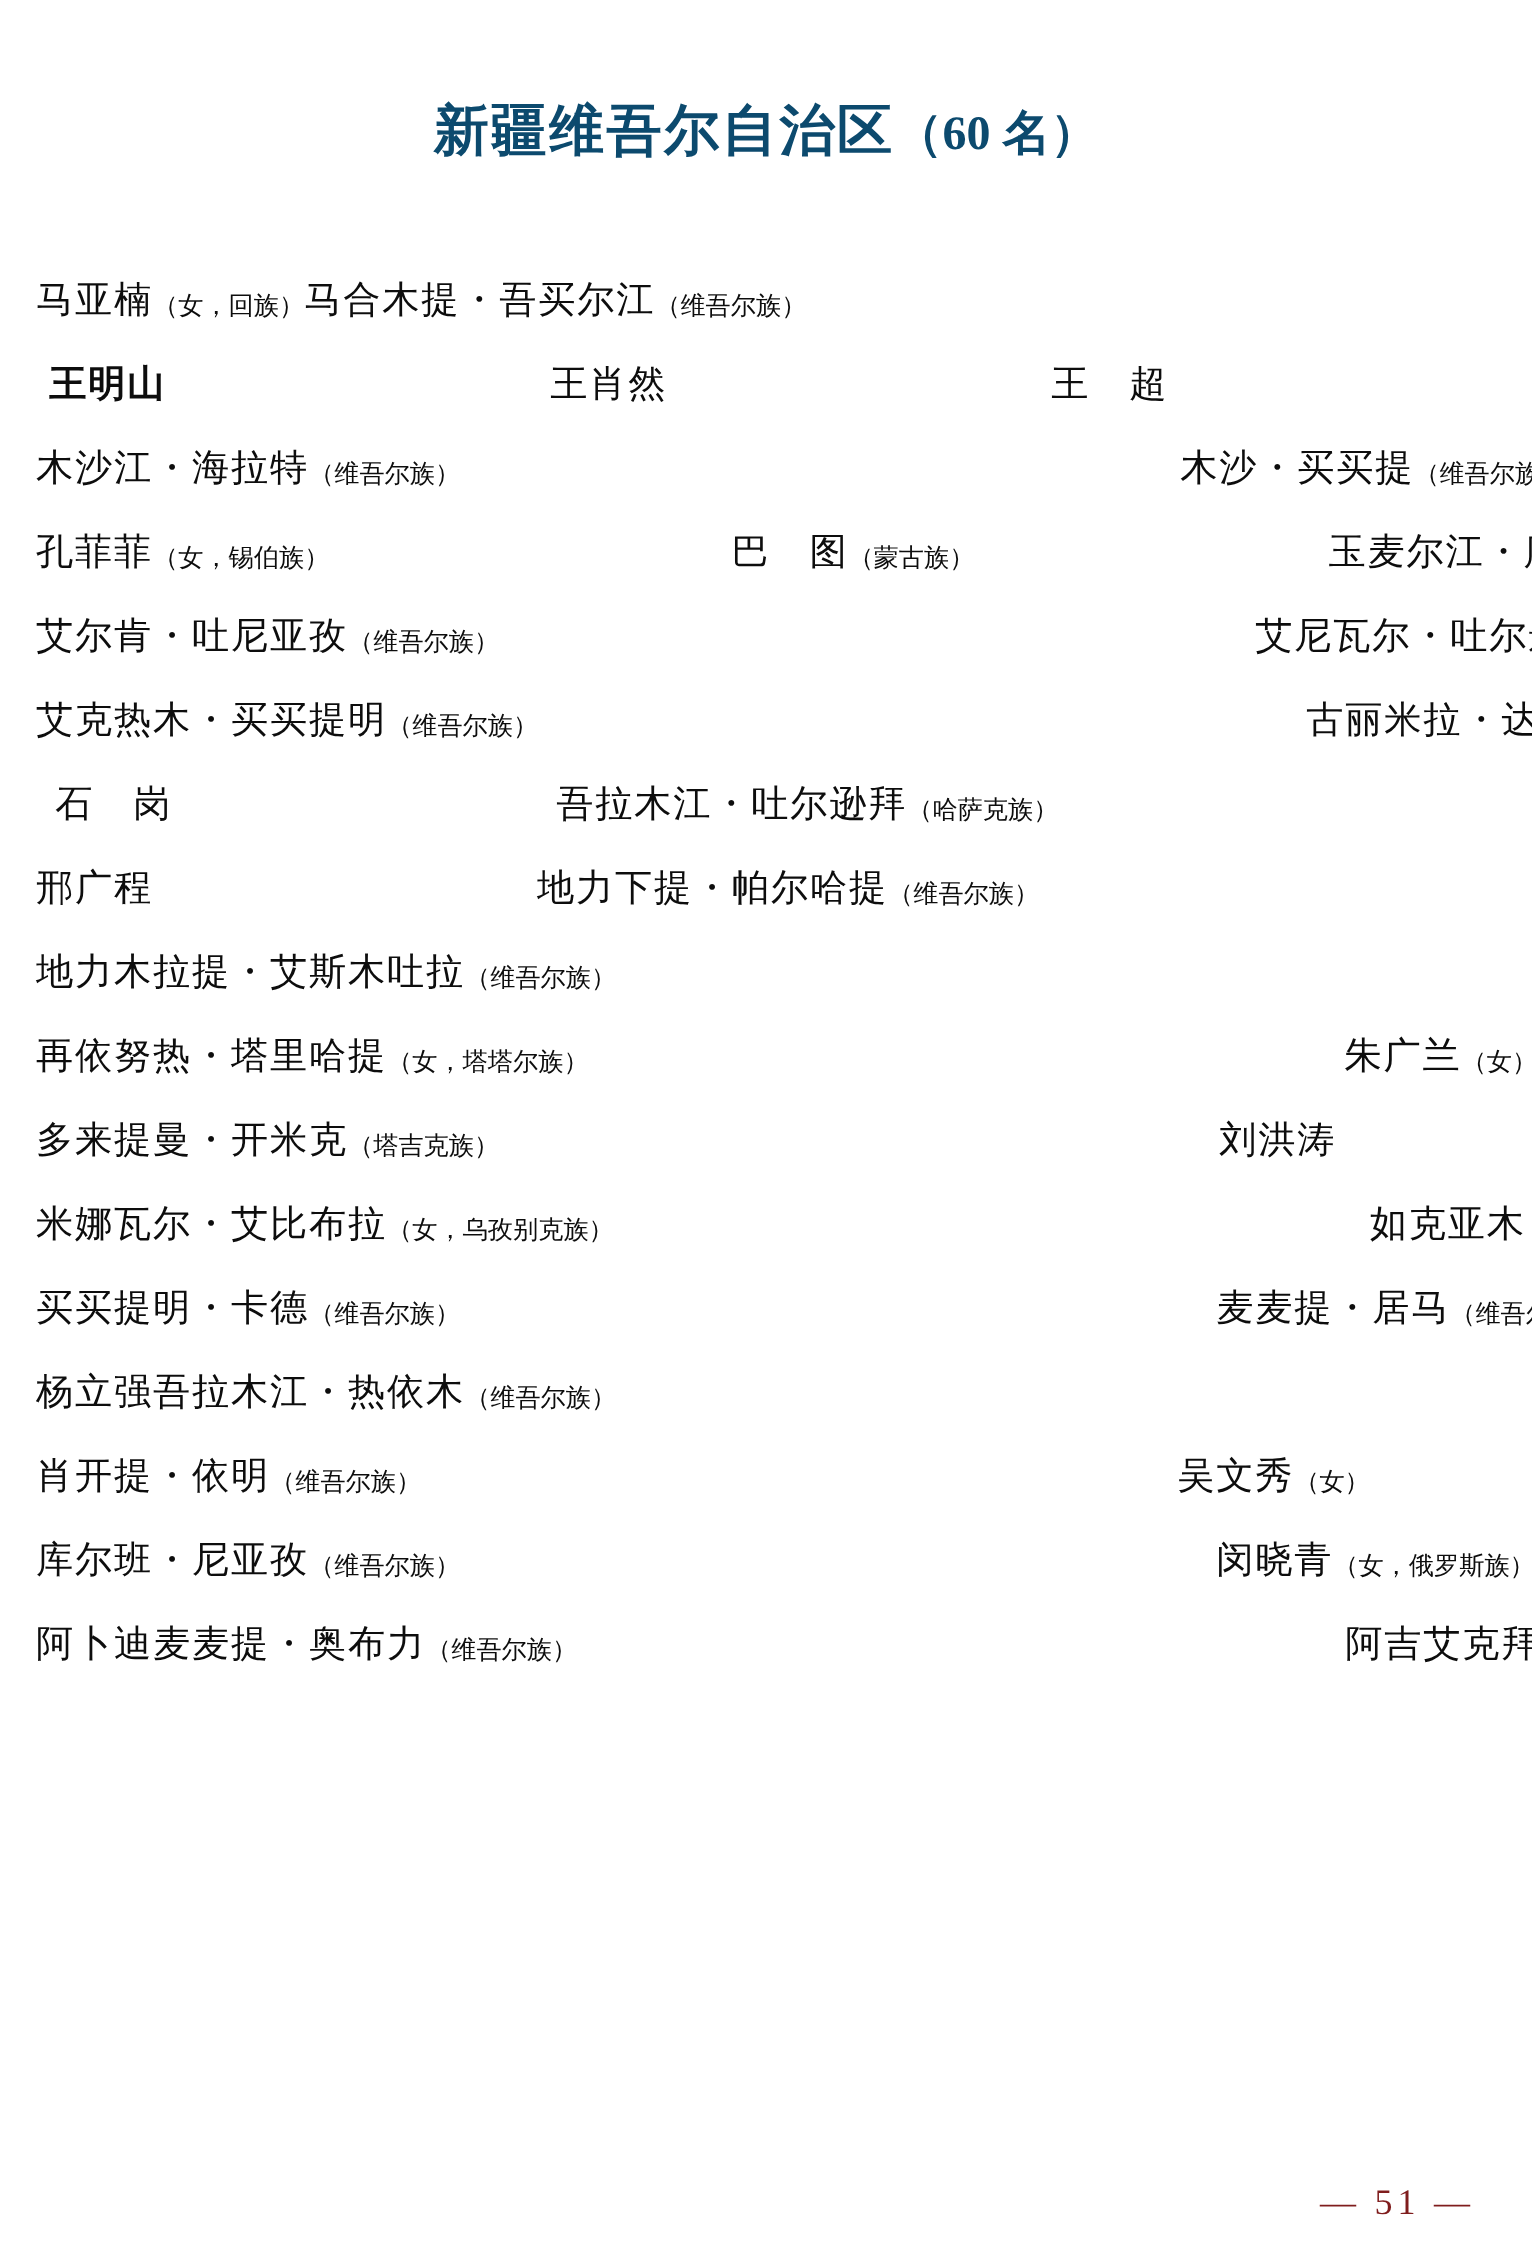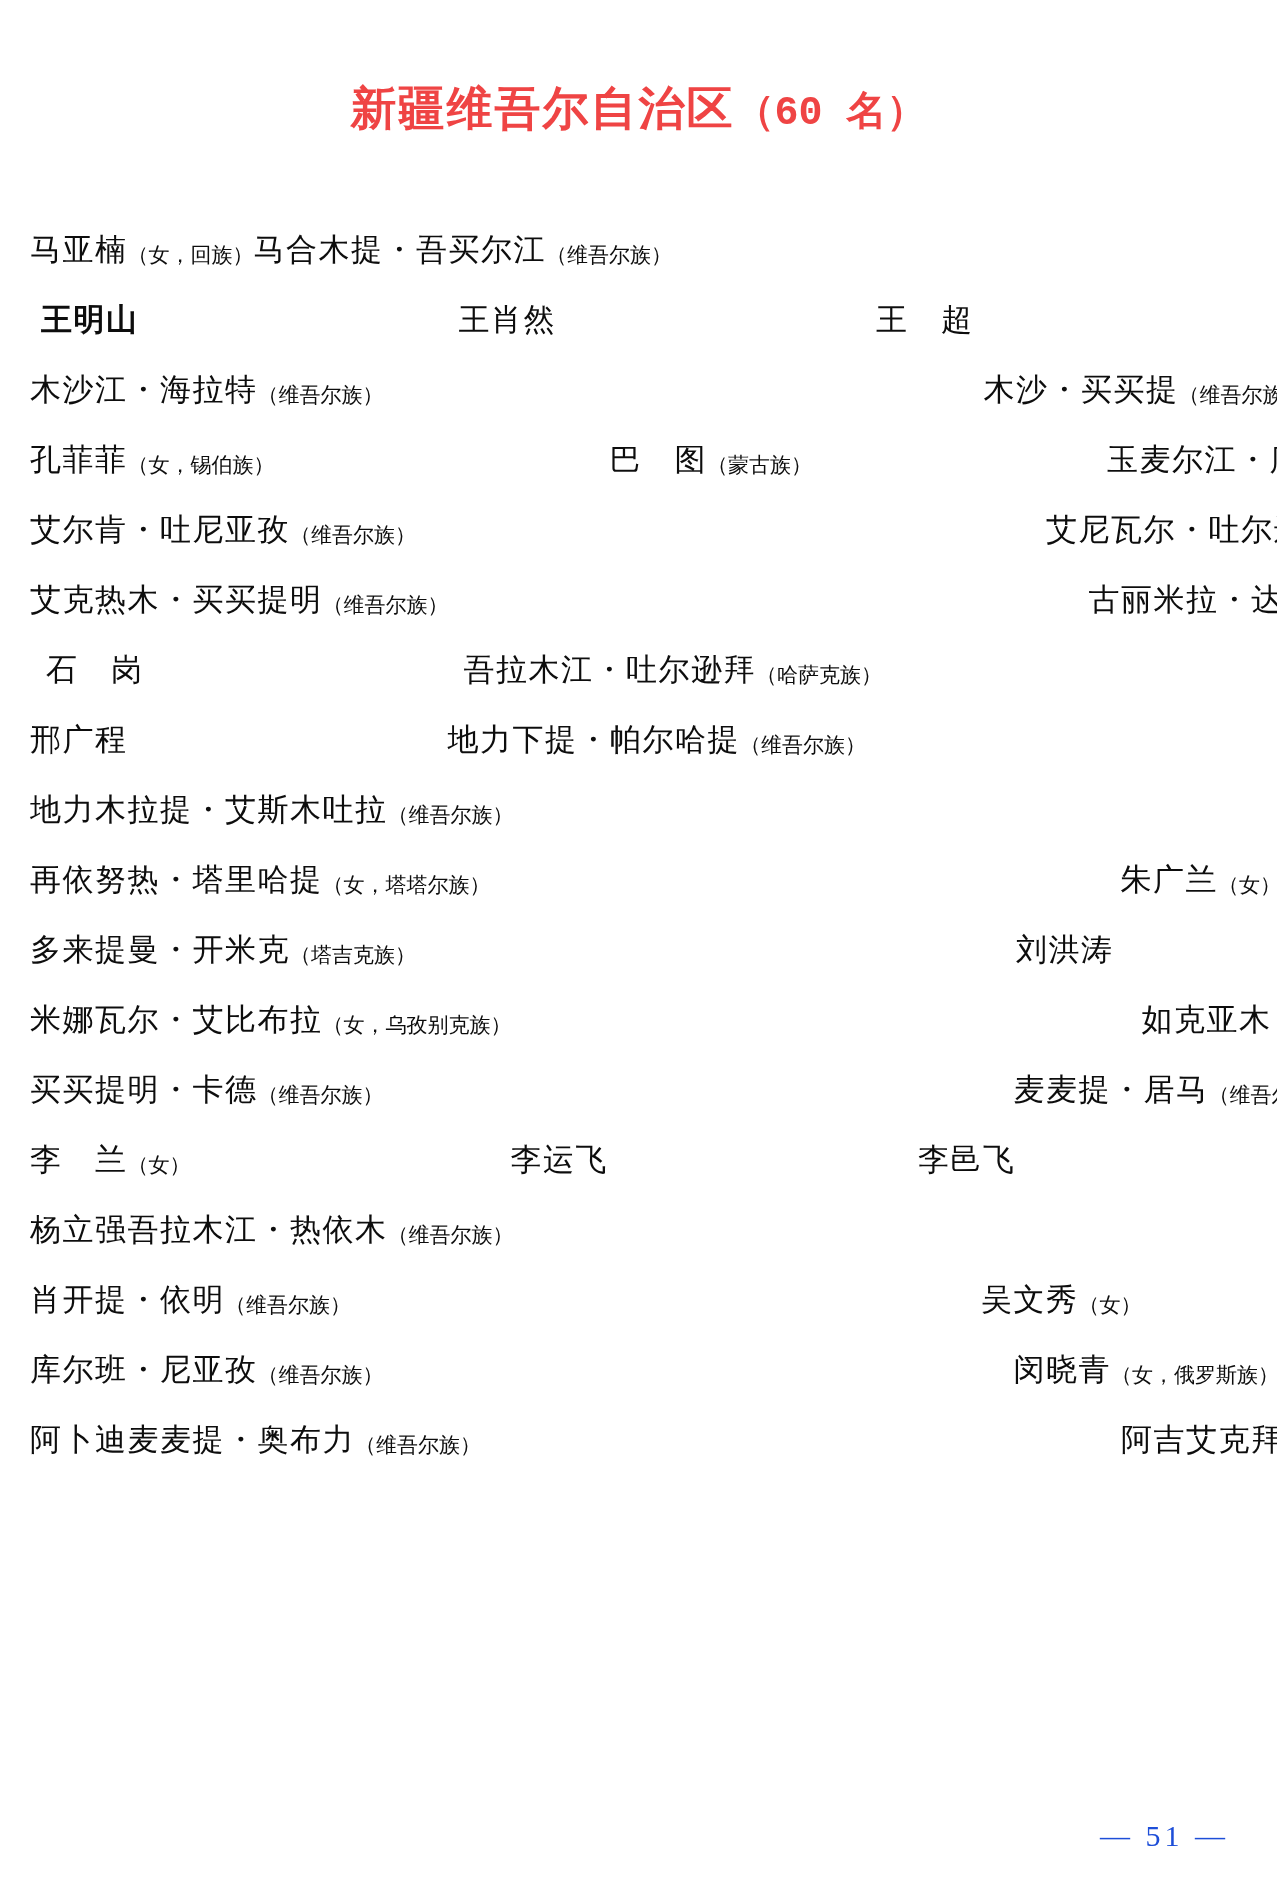--- a/index.html
+++ b/index.html
@@ -22,22 +22,22 @@
     position: relative;
   }
   .doc-title {
     text-align: center;
     font-size: 46px;
     font-weight: bold;
     letter-spacing: 2px;
     margin: 0;
     padding-top: 78px;
     padding-bottom: 0;
-    font-family: Liberation Mono, monospace;
-    color: #ef4444;
+    font-family: Liberation Serif, serif;
+    color: #0c4a6e;
   }
   .title-count {
     font-size: 40px;
     font-weight: bold;
     letter-spacing: 0px;
   }
   .name-list {
     margin: 0;
     padding: 0;
     list-style: none;
@@ -70,21 +70,21 @@
     letter-spacing: 0px;
     position: relative;
     top: 2px;
   }
   .page-footer {
     position: absolute;
     right: 48px;
     bottom: 36px;
     font-size: 30px;
     letter-spacing: 4px;
-    color: #1d4ed8;
+    color: #7f1d1d;
     font-family: "Liberation Serif", "DejaVu Serif", serif;
   }
 </style>
 </head>
 <body>
 
 <div class="page">
 
   <h1 class="doc-title">
     <span>新疆维吾尔自治区</span><span class="title-count">（60 名）</span>
@@ -97,21 +97,20 @@
       <li class="name-row"><span class="name-cell" style="margin-left: 0px;"><span class="name-main">孔菲菲</span><span class="name-note">（女，锡伯族）</span></span><span class="name-cell" style="margin-left: 335px;"><span class="name-main">巴　图</span><span class="name-note">（蒙古族）</span></span><span class="name-cell" style="margin-left: 295px;"><span class="name-main">玉麦尔江・库尔班</span></span></li>
       <li class="name-row"><span class="name-cell" style="margin-left: 0px;"><span class="name-main">艾尔肯・吐尼亚孜</span><span class="name-note">（维吾尔族）</span></span><span class="name-cell" style="margin-left: 630px;"><span class="name-main">艾尼瓦尔・吐尔逊</span></span></li>
       <li class="name-row"><span class="name-cell" style="margin-left: 0px;"><span class="name-main">艾克热木・买买提明</span><span class="name-note">（维吾尔族）</span></span><span class="name-cell" style="margin-left: 640px;"><span class="name-main">古丽米拉・达吾列提</span></span></li>
       <li class="name-row"><span class="name-cell" style="margin-left: 16px;"><span class="name-main">石　岗</span></span><span class="name-cell" style="margin-left: 320px;"><span class="name-main">吾拉木江・吐尔逊拜</span><span class="name-note">（哈萨克族）</span></span></li>
       <li class="name-row"><span class="name-cell" style="margin-left: 0px;"><span class="name-main">邢广程</span></span><span class="name-cell" style="margin-left: 320px;"><span class="name-main">地力下提・帕尔哈提</span><span class="name-note">（维吾尔族）</span></span></li>
       <li class="name-row"><span class="name-cell" style="margin-left: 0px;"><span class="name-main">地力木拉提・艾斯木吐拉</span><span class="name-note">（维吾尔族）</span></span></li>
       <li class="name-row"><span class="name-cell" style="margin-left: 0px;"><span class="name-main">再依努热・塔里哈提</span><span class="name-note">（女，塔塔尔族）</span></span><span class="name-cell" style="margin-left: 630px;"><span class="name-main">朱广兰</span><span class="name-note">（女）</span></span></li>
       <li class="name-row"><span class="name-cell" style="margin-left: 0px;"><span class="name-main">多来提曼・开米克</span><span class="name-note">（塔吉克族）</span></span><span class="name-cell" style="margin-left: 600px;"><span class="name-main">刘洪涛</span></span></li>
       <li class="name-row"><span class="name-cell" style="margin-left: 0px;"><span class="name-main">米娜瓦尔・艾比布拉</span><span class="name-note">（女，乌孜别克族）</span></span><span class="name-cell" style="margin-left: 630px;"><span class="name-main">如克亚木・麦提赛地</span></span></li>
       <li class="name-row"><span class="name-cell" style="margin-left: 0px;"><span class="name-main">买买提明・卡德</span><span class="name-note">（维吾尔族）</span></span><span class="name-cell" style="margin-left: 630px;"><span class="name-main">麦麦提・居马</span><span class="name-note">（维吾尔族）</span></span></li>
-      <li class="name-row"><span class="name-cell" style="margin-left: 0px;"><span class="name-main">李　兰</span><span class="name-note">（女）</span></span><span class="name-cell" style="margin-left: 320px;"><span class="name-main">李运飞</span></span><span class="name-cell" style="margin-left: 310px;"><span class="name-main">李邑飞</span></span></li>
       <li class="name-row"><span class="name-cell" style="margin-left: 0px;"><span class="name-main">杨立强</span></span><span class="name-cell" style=""><span class="name-main">吾拉木江・热依木</span><span class="name-note">（维吾尔族）</span></span></li>
       <li class="name-row"><span class="name-cell" style="margin-left: 0px;"><span class="name-main">肖开提・依明</span><span class="name-note">（维吾尔族）</span></span><span class="name-cell" style="margin-left: 630px;"><span class="name-main">吴文秀</span><span class="name-note">（女）</span></span></li>
       <li class="name-row"><span class="name-cell" style="margin-left: 0px;"><span class="name-main">库尔班・尼亚孜</span><span class="name-note">（维吾尔族）</span></span><span class="name-cell" style="margin-left: 630px;"><span class="name-main">闵晓青</span><span class="name-note">（女，俄罗斯族）</span></span></li>
       <li class="name-row"><span class="name-cell" style="margin-left: 0px;"><span class="name-main">阿卜迪麦麦提・奥布力</span><span class="name-note">（维吾尔族）</span></span><span class="name-cell" style="margin-left: 640px;"><span class="name-main">阿吉艾克拜尔・艾萨</span></span></li>
     </ul>
 
   <div class="page-footer">— 51 —</div>
 
 </div>
 

